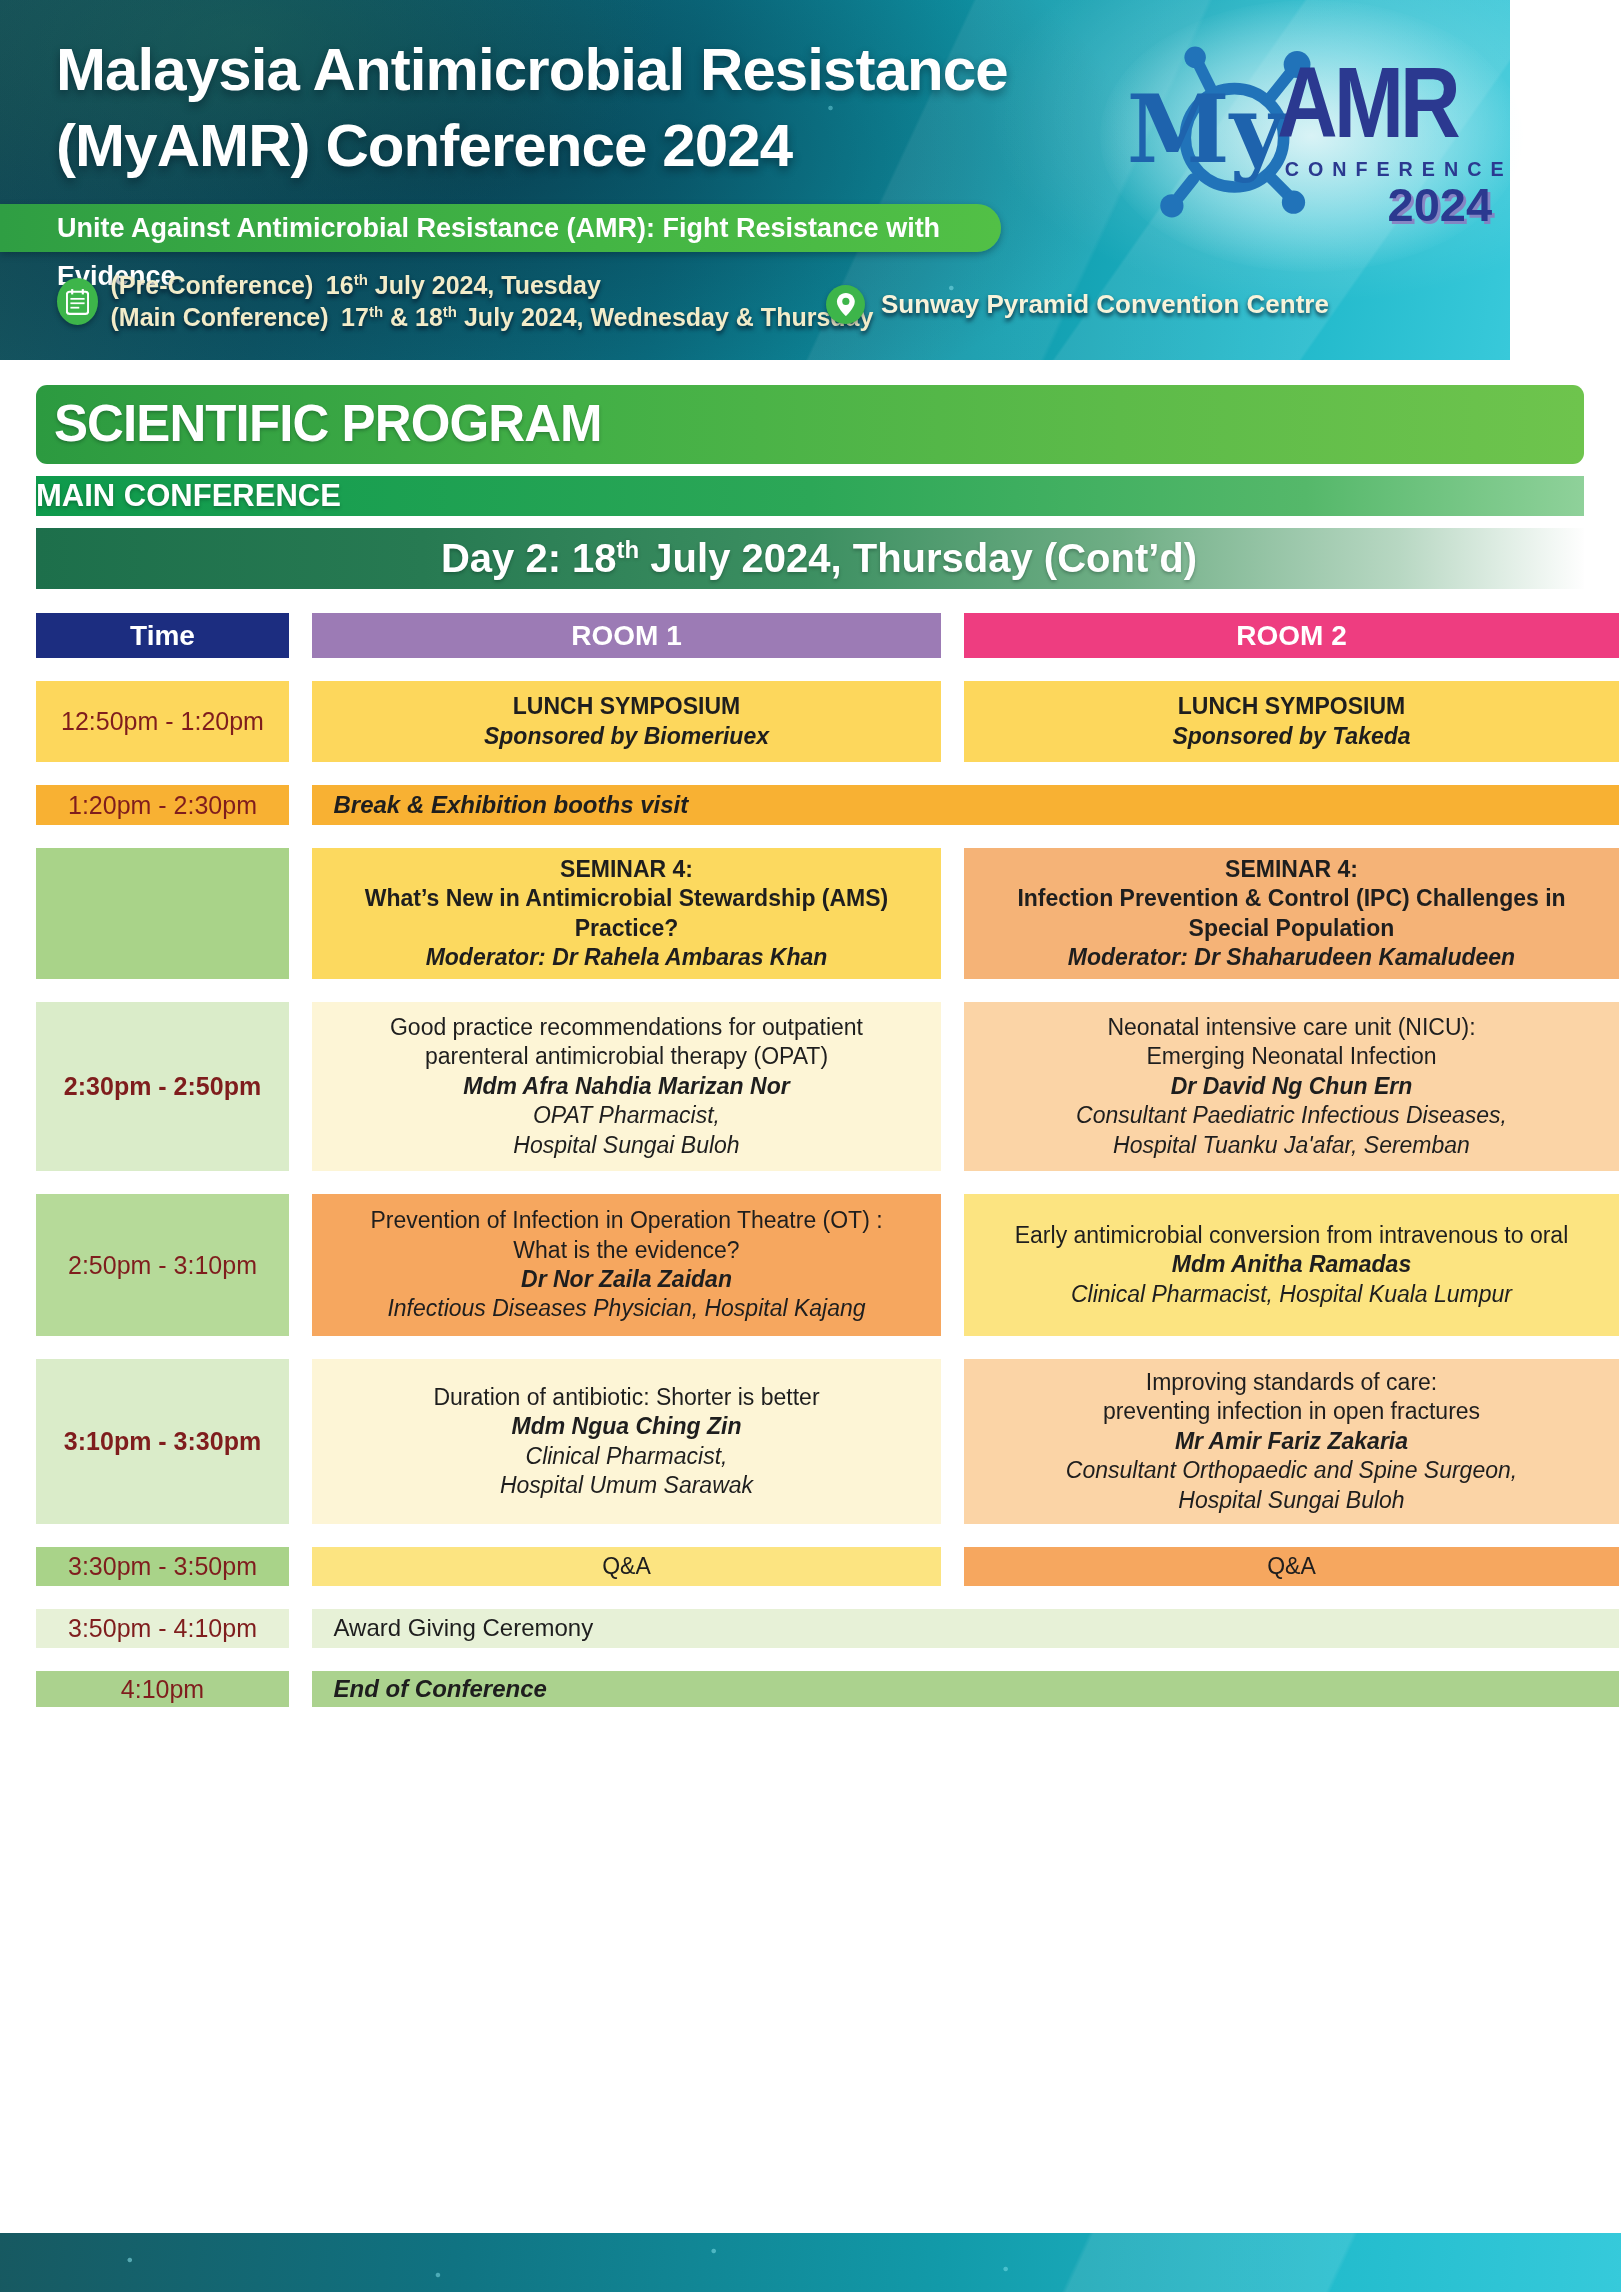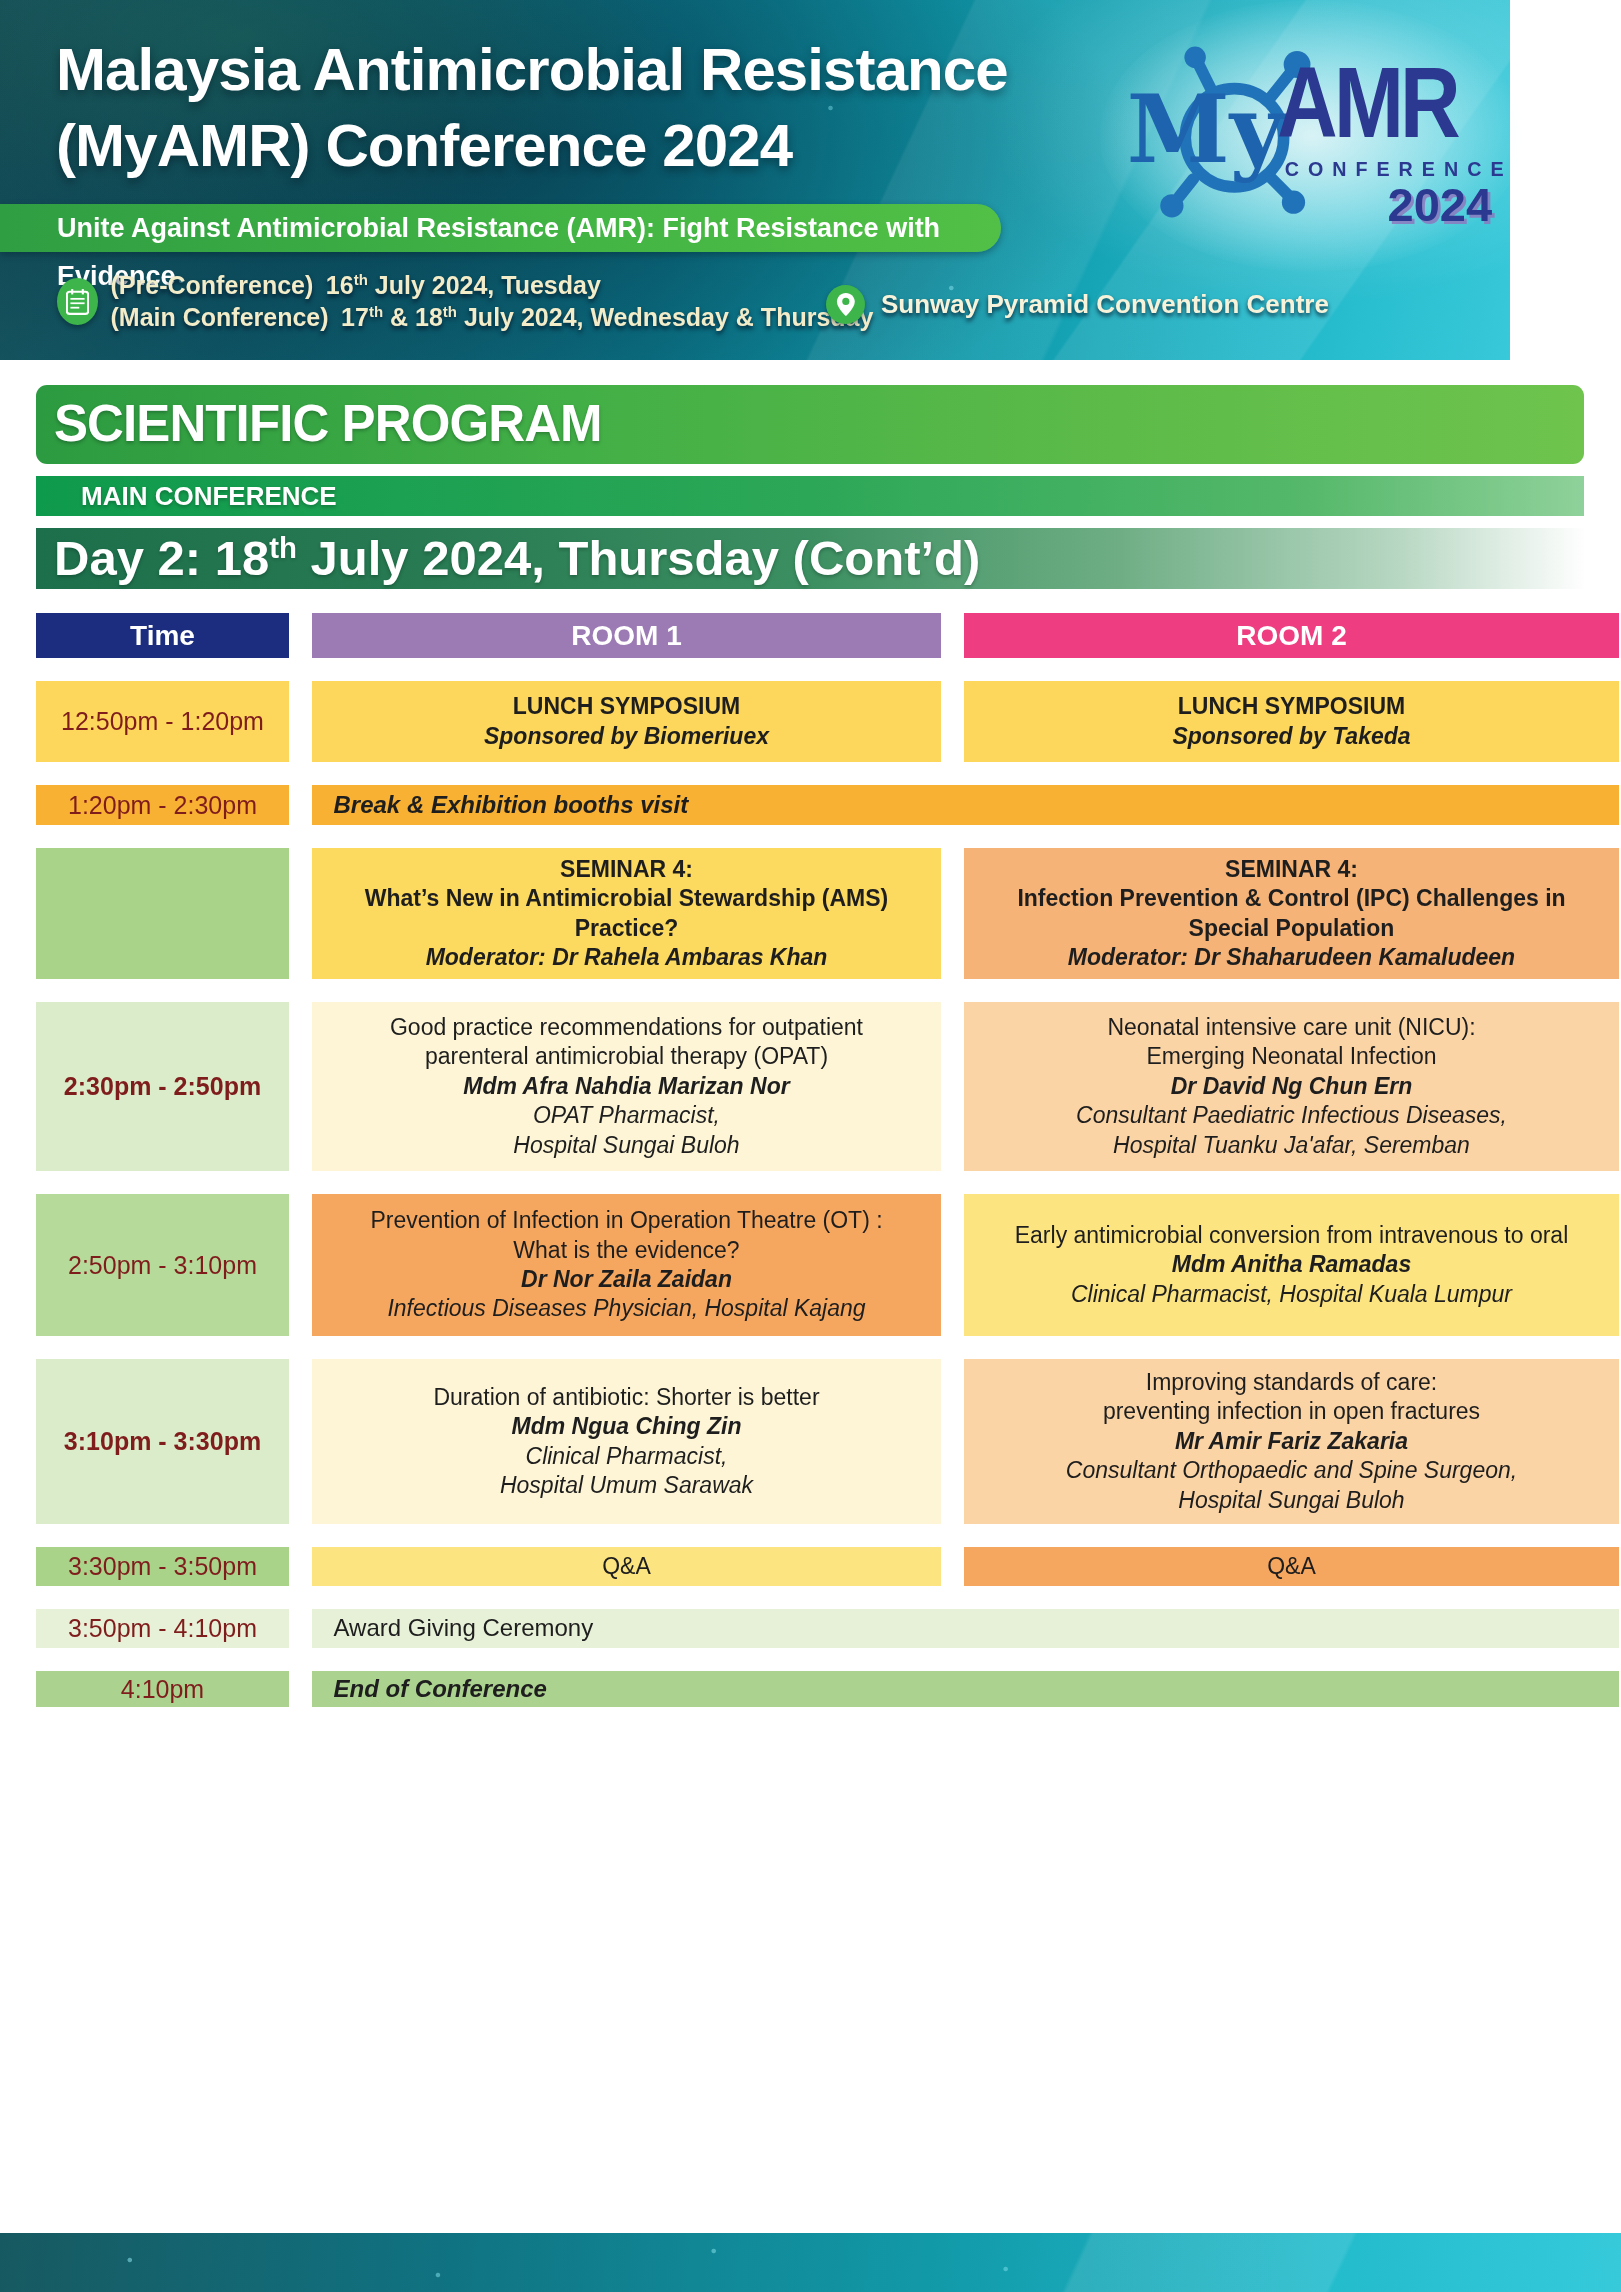--- a/index.html
+++ b/index.html
@@ -61,24 +61,24 @@
 
   
   .content{position:absolute;left:36px;top:0;width:1548px;}
   .banner{position:absolute;left:0;width:1548px;color:#ffffff;
           text-shadow:0 1.8px 3.6px rgba(0,30,20,.3);}
   .banner-program{top:385px;height:79px;
       background:linear-gradient(90deg,#2c9a40 0%,#42af46 35%,#5dbb49 70%,#6ec44d 100%);border-radius:11px;}
   .banner-program span{display:block;padding-left:18px;line-height:77px;font-size:51px;font-weight:900;letter-spacing:-0.9px;}
   .banner-section{top:476px;height:40px;
       background:linear-gradient(90deg,#0e9a4c 0%,#2ca757 50%,#55b86a 82%,#8fd19a 100%);}
-  .banner-section span{display:block;padding-left:9px;line-height:40px;font-size:26px;font-weight:800;margin-left:36px;}
+  .banner-section span{display:block;padding-left:0;line-height:40px;font-size:31px;font-weight:800;}
   .banner-day{top:528px;height:61px;
       background:linear-gradient(90deg,#1d6f4b 0%,#277a52 25%,#3c8f61 50%,#6fae85 70%,#b7d7c2 88%,#fefefe 100%);
-      font-size:49px;font-weight:800;line-height:61px;}
+      font-size:40px;font-weight:800;line-height:61px;text-align:center;}
   .banner-day .bd{padding-left:18px;}
 
   
   .schedule{position:absolute;left:0;top:613px;width:1548px;display:grid;
       grid-template-columns:253px 629px 655px;
       grid-template-rows:45px 81px 40px 131px 169px 142px 165px 39px 39px 36px;
       column-gap:5.4px;row-gap:3.6px;gap:23px;}
   .cell{display:flex;flex-direction:column;justify-content:center;align-items:center;text-align:center;}
   .th{font-size:28px;font-weight:700;color:#ffffff;}
   .th-time{background:#1c2d80;}

